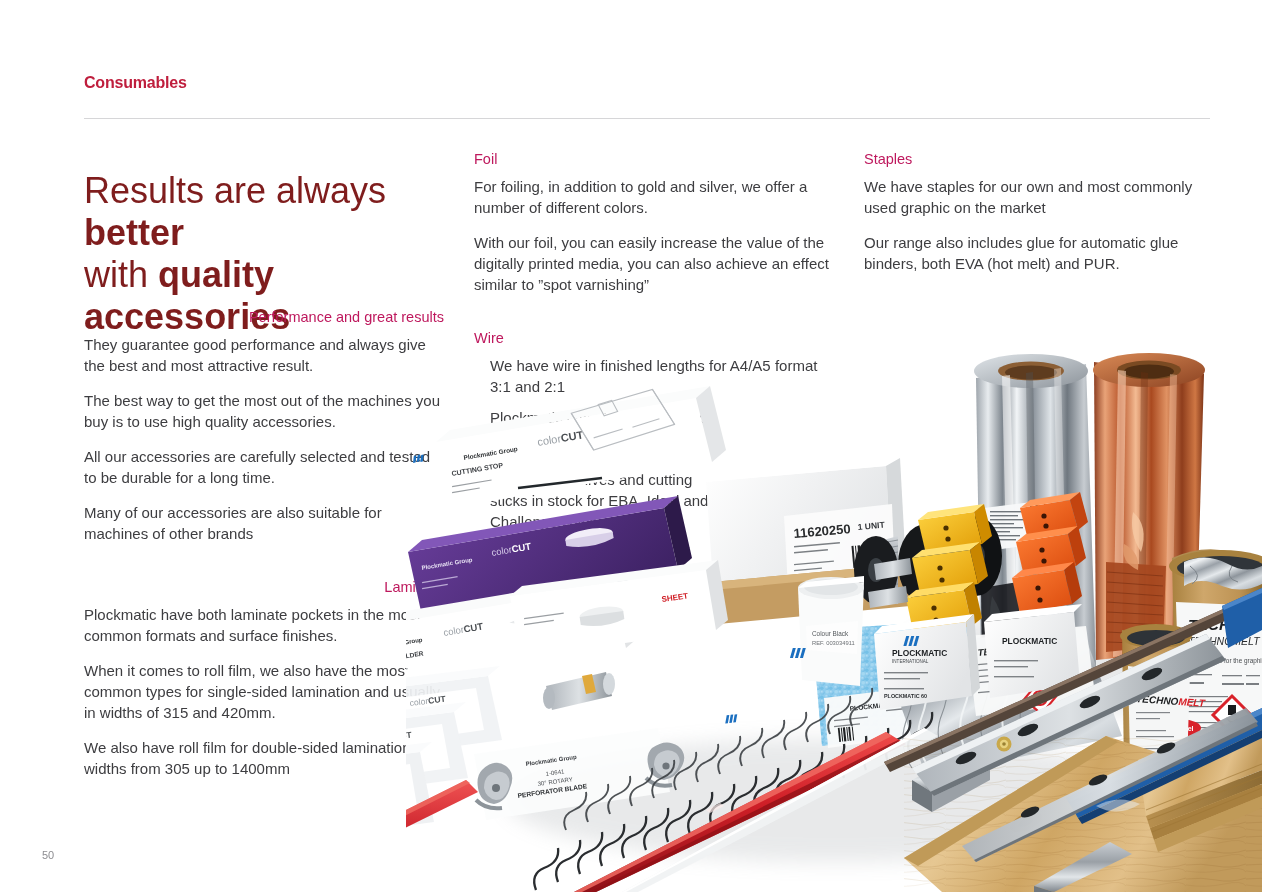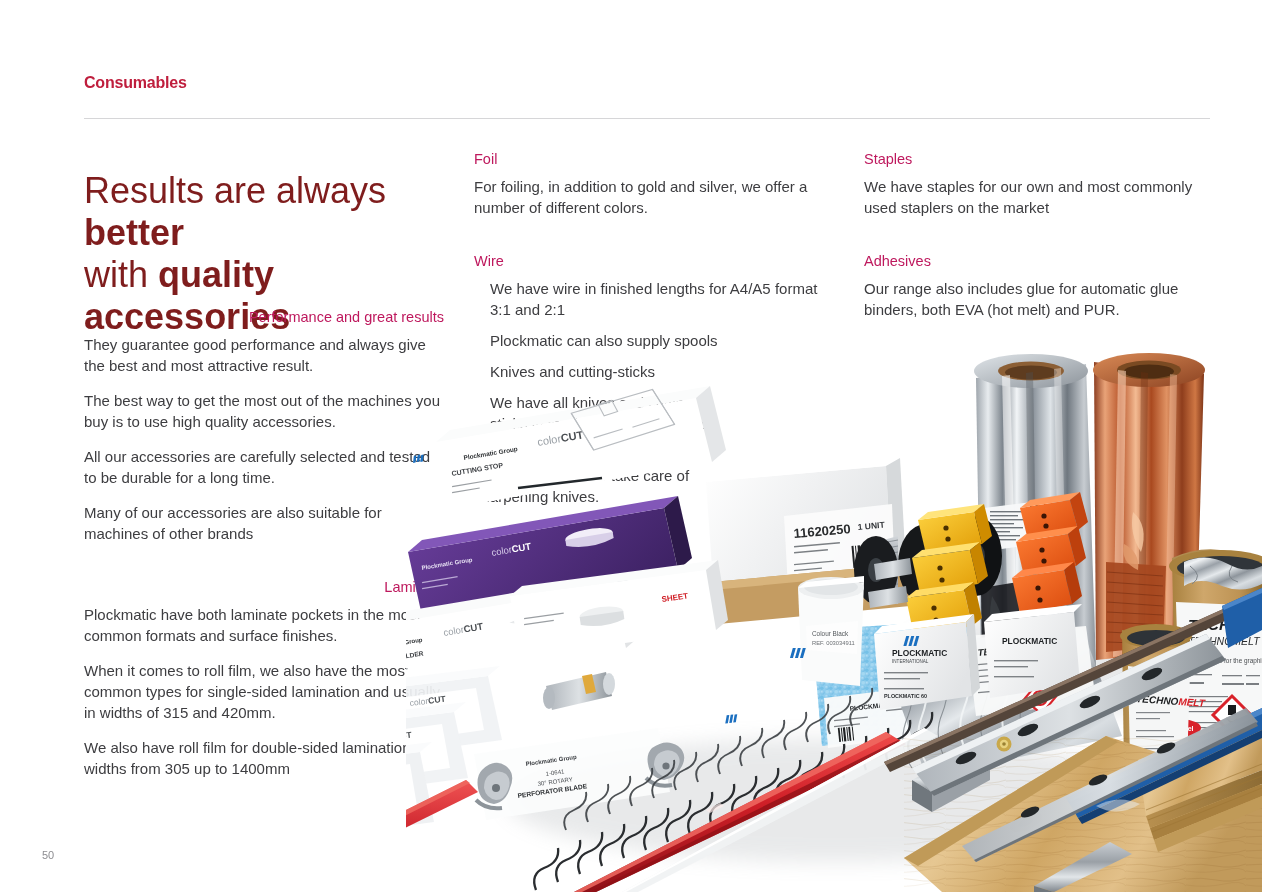--- a/index.html
+++ b/index.html
@@ -91,34 +91,34 @@
 
     <h3 class="sec spaced">Laminate</h3>
     <p class="body">Plockmatic have both laminate pockets in the most common formats and surface finishes.</p>
     <p class="body">When it comes to roll film, we also have the most common types for single-sided lamination and usually in widths of 315 and 420mm.</p>
     <p class="body">We also have roll film for double-sided lamination in widths from 305 up to 1400mm</p>
   </div>
 
   <div class="col col-mid">
     <h3 class="sec">Foil</h3>
     <p class="body">For foiling, in addition to gold and silver, we offer a number of different colors.</p>
+    <p class="body">With our foil, you can easily increase the value of the digitally printed media, you can also achieve an effect similar to ”spot varnishing”</p>
 
     <h3 class="sec spaced">Wire</h3>
     <p class="body tight">We have wire in finished lengths for A4/A5 format 3:1 and 2:1</p>
     <p class="body tight">Plockmatic can also supply spools</p>
     <p class="body tight">Knives and cutting-sticks</p>
     <p class="body tight w-short">We have all knives and cutting sticks in stock for EBA, Ideal and Challenge cutting machines.</p>
     <p class="body w-short">Plockmatic can also take care of sharpening knives.</p>
   </div>
 
   <div class="col col-right">
     <h3 class="sec">Staples</h3>
-    <p class="body">We have staples for our own and most commonly used staplers on the market</p>
-
-    <h3 class="sec spaced">Adhesives</h3>
+    <p class="body">We have staples for our own and most commonly used graphic on the market</p>
+
     <p class="body">Our range also includes glue for automatic glue binders, both EVA (hot melt) and PUR.</p>
   </div>
 
   <div class="folio">50</div>
 
   <div class="photo">
   <svg width="856" height="562" viewBox="0 0 856 562" xmlns="http://www.w3.org/2000/svg">
     <defs>
 
       <linearGradient id="gSilver" x1="0" y1="0" x2="1" y2="0">

